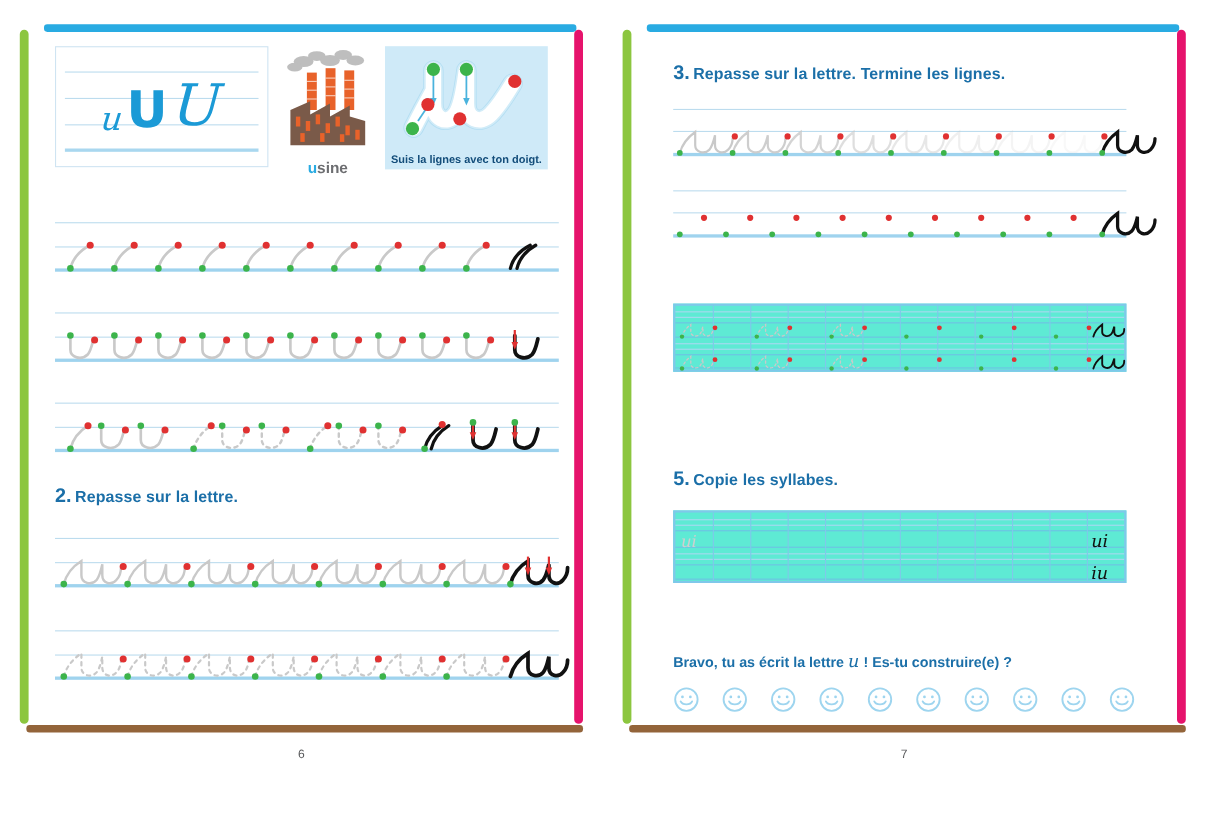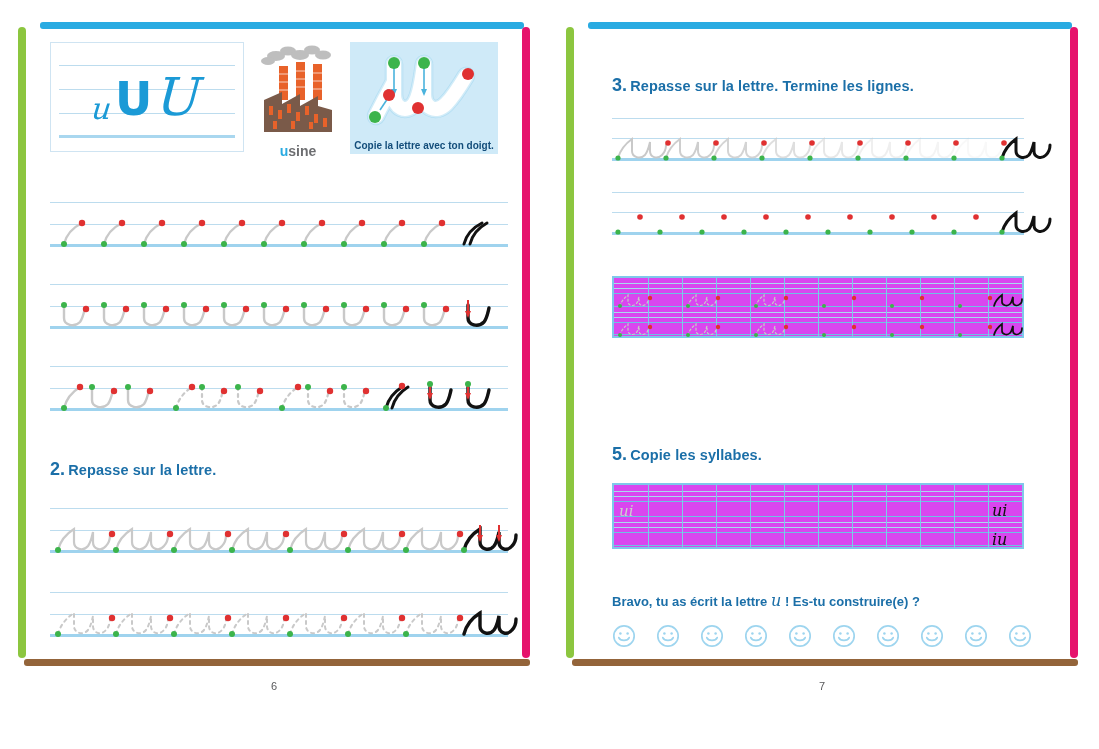--- a/index.html
+++ b/index.html
@@ -57,21 +57,20 @@
     left: 26px; right: 22px; top: 18px; bottom: 46px;
   }
 
   
   .ex-heading {
     color: #1b6fa8;
     font-weight: bold;
     font-size: 14.5px;
     letter-spacing: .1px;
     white-space: nowrap;
-    margin-top: 19px;
   }
   .ex-heading .num {
     font-size: 18px;
     font-weight: bold;
     margin-right: 3px;
   }
 
   
   .top-row {
     position: absolute; left: 6px; top: 0; right: 0; height: 128px;
@@ -154,21 +153,21 @@
   }
   .ruled .rl.base {
     height: 3px; background: #9fd3ee;
   }
   .ruled svg { position: absolute; left: 0; top: 0; overflow: visible; }
 
   
   .seyes {
     position: relative;
     border: 2px solid #7fc8ea;
-    background: #d946ef;
+    background: #5eead4;
     box-sizing: border-box;
   }
   .seyes .h { position: absolute; left: 0; right: 0; height: 1px; background: #a9d9f0; }
   .seyes .h.strong { background: #6ec1e4; }
   .seyes .v { position: absolute; top: 0; bottom: 0; width: 1px; background: #7fc8ea; }
   .seyes svg { position: absolute; left: 0; top: 0; overflow: visible; }
 
   .cursive-model {
     font-family: "DejaVu Serif", serif;
     font-style: italic;
@@ -290,21 +289,21 @@
               <circle cx="44" cy="21" r="6" fill="#3cb44b"></circle>
               <circle cx="74" cy="21" r="6" fill="#3cb44b"></circle>
               <circle cx="25" cy="75" r="6" fill="#3cb44b"></circle>
             </g>
             <g>
               <circle cx="39" cy="53" r="6" fill="#e03131"></circle>
               <circle cx="68" cy="66" r="6" fill="#e03131"></circle>
               <circle cx="118" cy="32" r="6" fill="#e03131"></circle>
             </g>
           </svg>
-          <div class="trace-caption">Copie la lettre avec ton doigt.</div>
+          <div class="trace-caption">Suis la lignes avec ton doigt.</div>
         </div>
       </div>
 
       <div style="position:absolute; left:6px; top:140px; right:0;">
 
         <div class="ruled" style="height:52px; margin-top:16px;">
           <div class="rl" style="top:6px"></div>
           <div class="rl" style="top:28px"></div>
           <div class="rl base" style="top:48px"></div>
           <svg width="440" height="52" viewBox="0 0 440 52">

